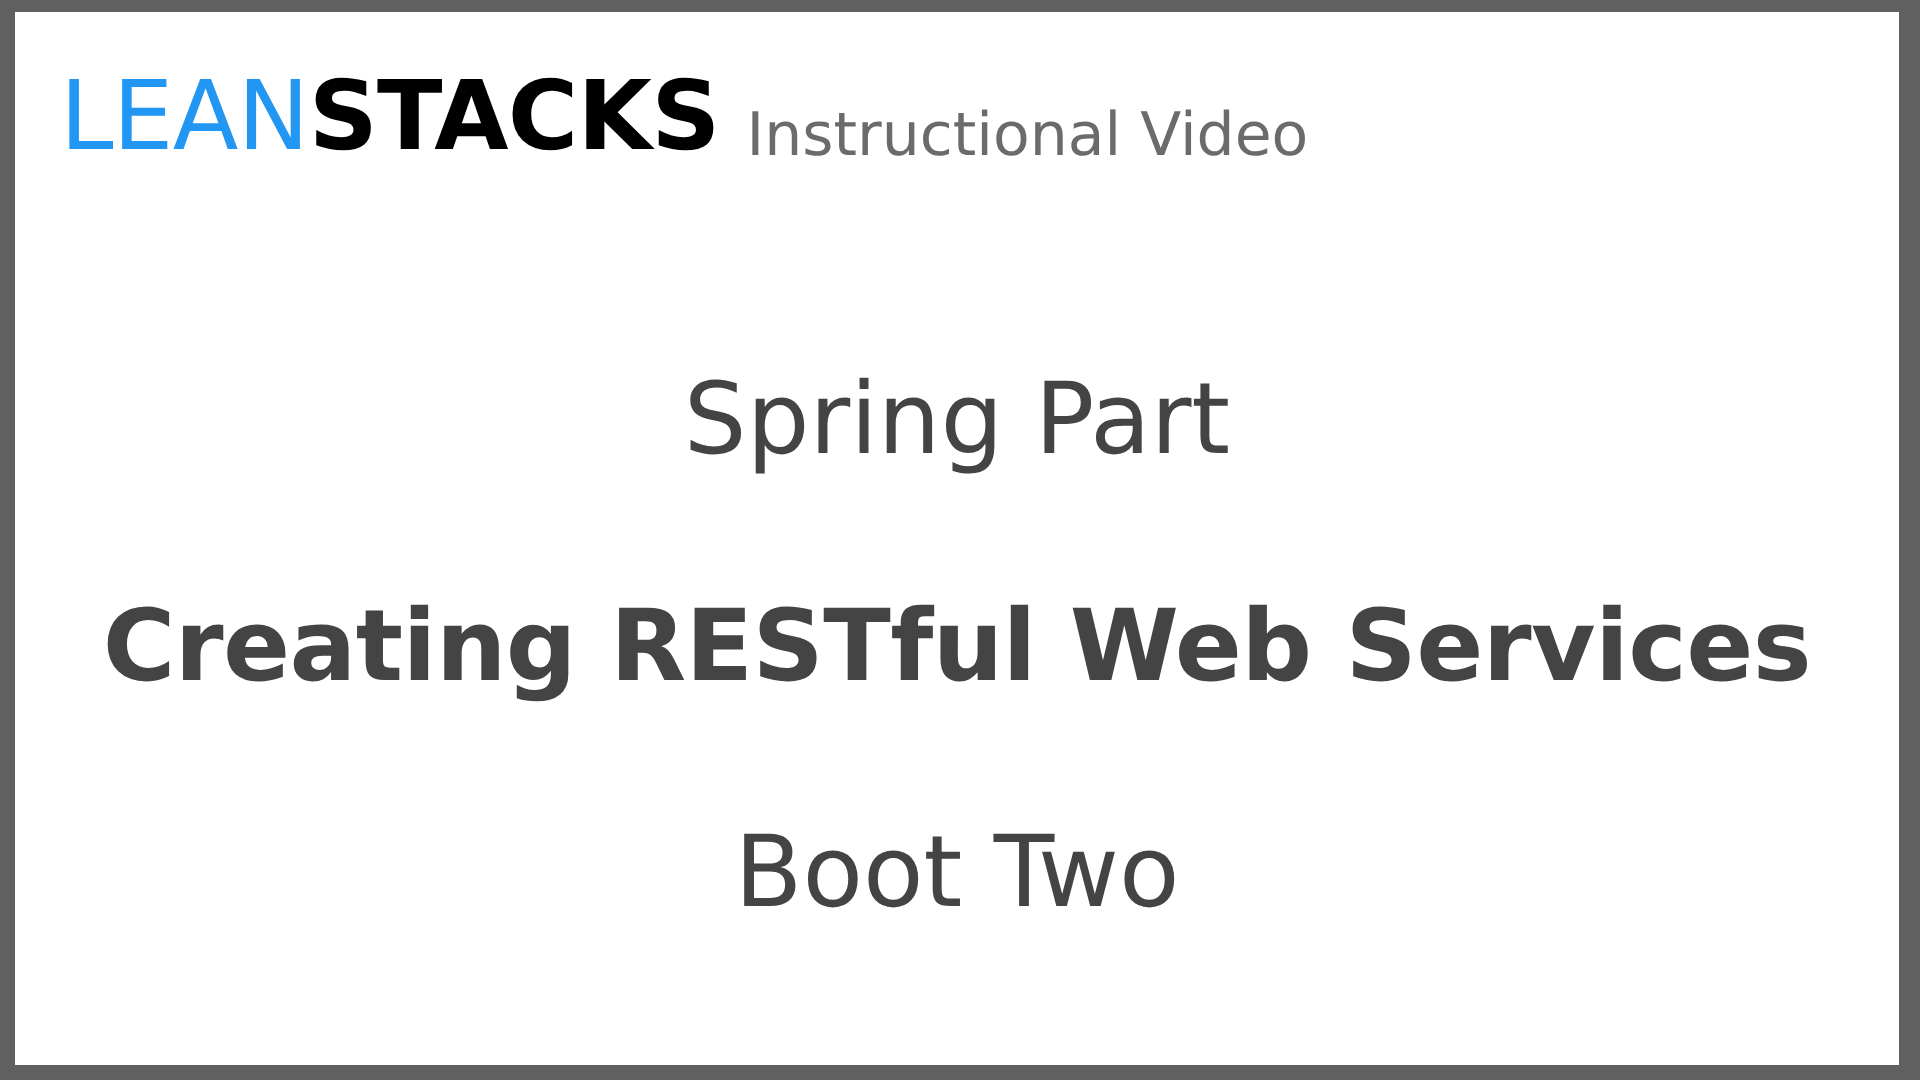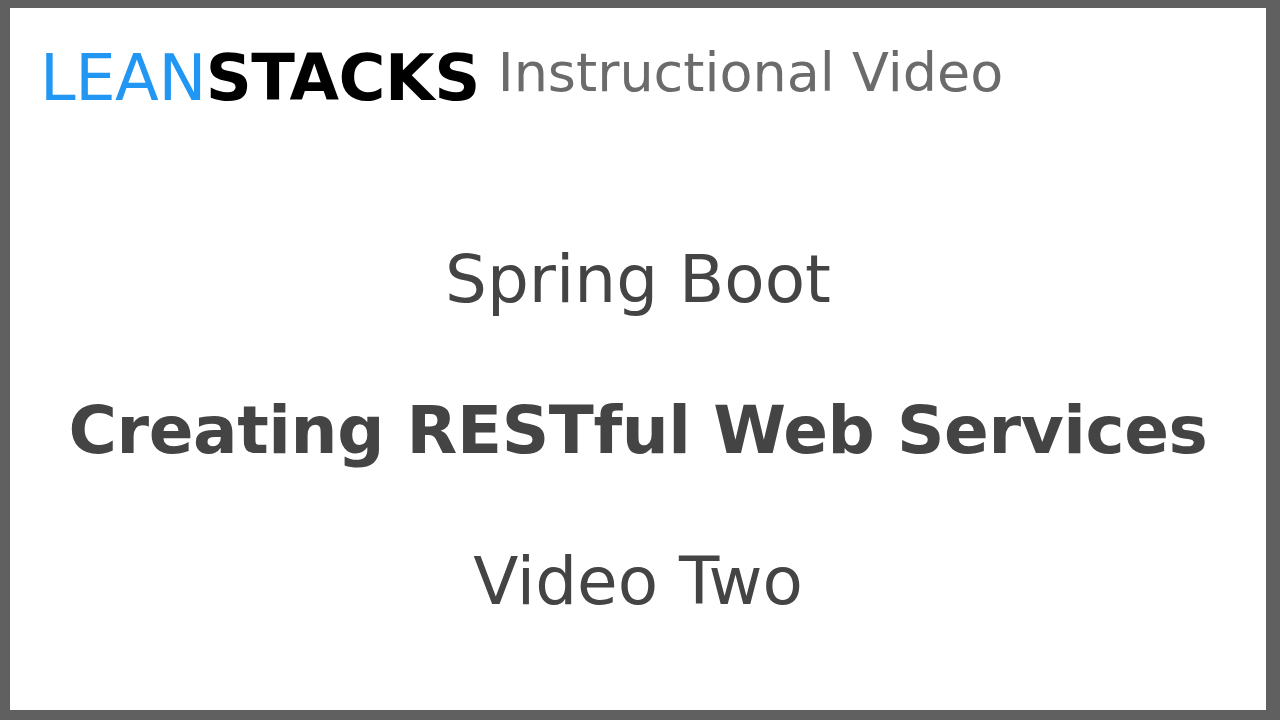--- a/index.html
+++ b/index.html
@@ -32,38 +32,38 @@
     background: #ffffff;
     overflow: hidden;
   }
 
   
   #brand-header {
     position: absolute;
     left: 30px;
     top: 38px;
     display: flex;
-    align-items: flex-start;
+    align-items: flex-end;
     white-space: nowrap;
   }
   #brand-logo {
     font-size: 64px;
     line-height: 1;
     letter-spacing: -0.5px;
   }
   .brand-lean {
     color: #2196f3;
     font-weight: 400;
   }
   .brand-stacks {
     color: #000000;
     font-weight: 700;
   }
   #header-subtitle {
-    font-size: 54px;
+    font-size: 40px;
     line-height: 1;
     color: #6b6b6b;
     font-weight: 400;
     margin-left: 18px;
   }
 
   
   #slide-body {
     position: absolute;
     left: 0;
@@ -88,19 +88,19 @@
 
 <div id="video-frame">
   <div id="slide">
 
     <div id="brand-header">
       <div id="brand-logo"><span class="brand-lean">LEAN</span><span class="brand-stacks">STACKS</span></div>
       <div id="header-subtitle">Instructional Video</div>
     </div>
 
     <div id="slide-body">
-      <div class="title-line" id="title-line-1">Spring Boot</div>
+      <div class="title-line" id="title-line-1">Spring Part</div>
       <div class="title-line" id="title-line-2">Creating RESTful Web Services</div>
-      <div class="title-line" id="title-line-3">Video Two</div>
+      <div class="title-line" id="title-line-3">Boot Two</div>
     </div>
 
   </div>
 </div>
 
 </body></html>

